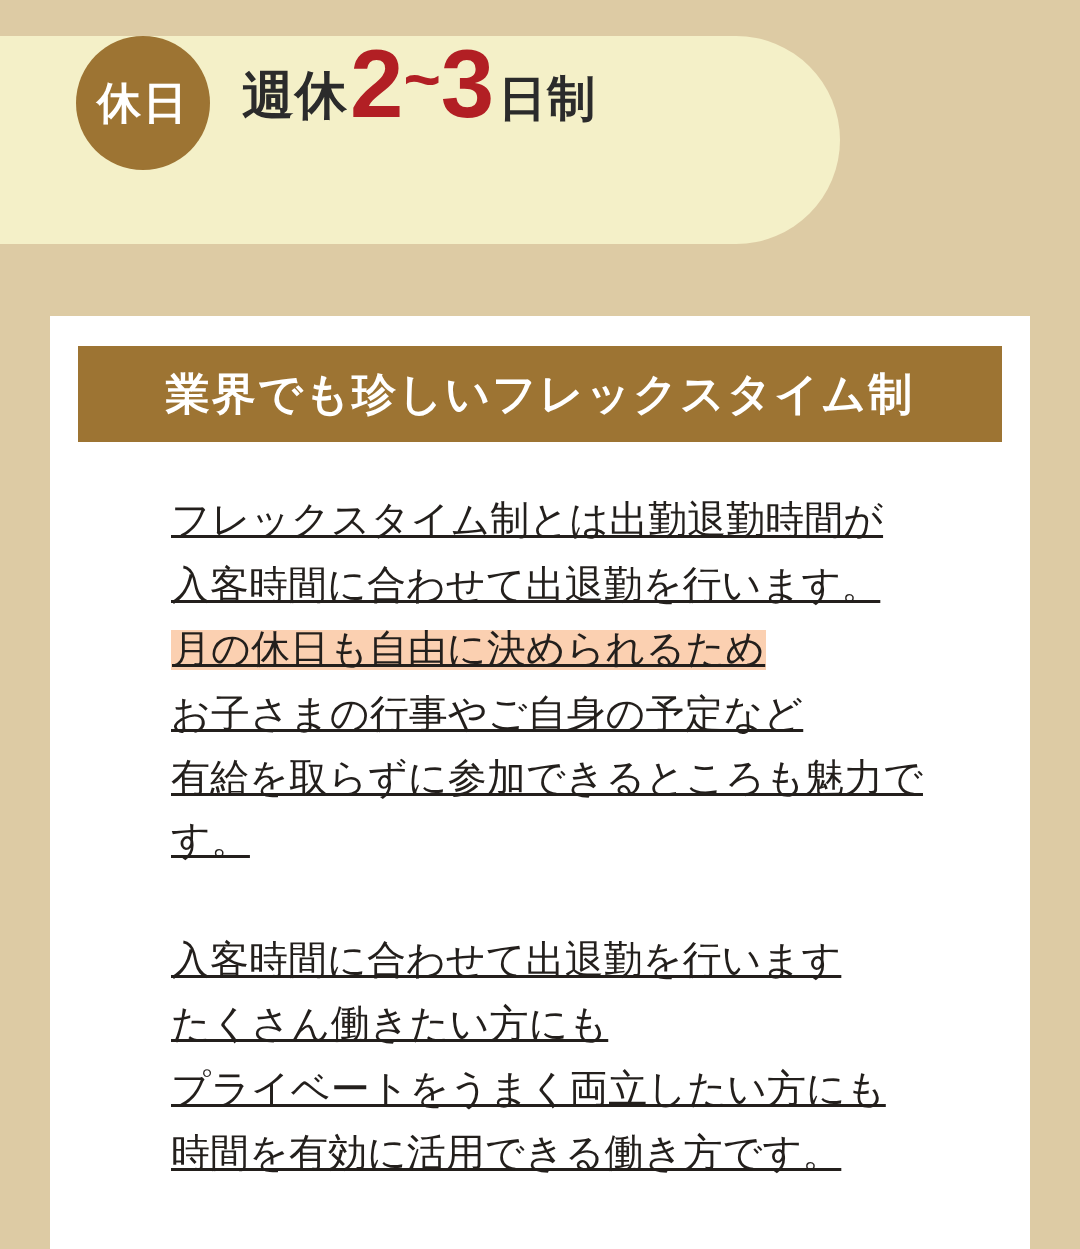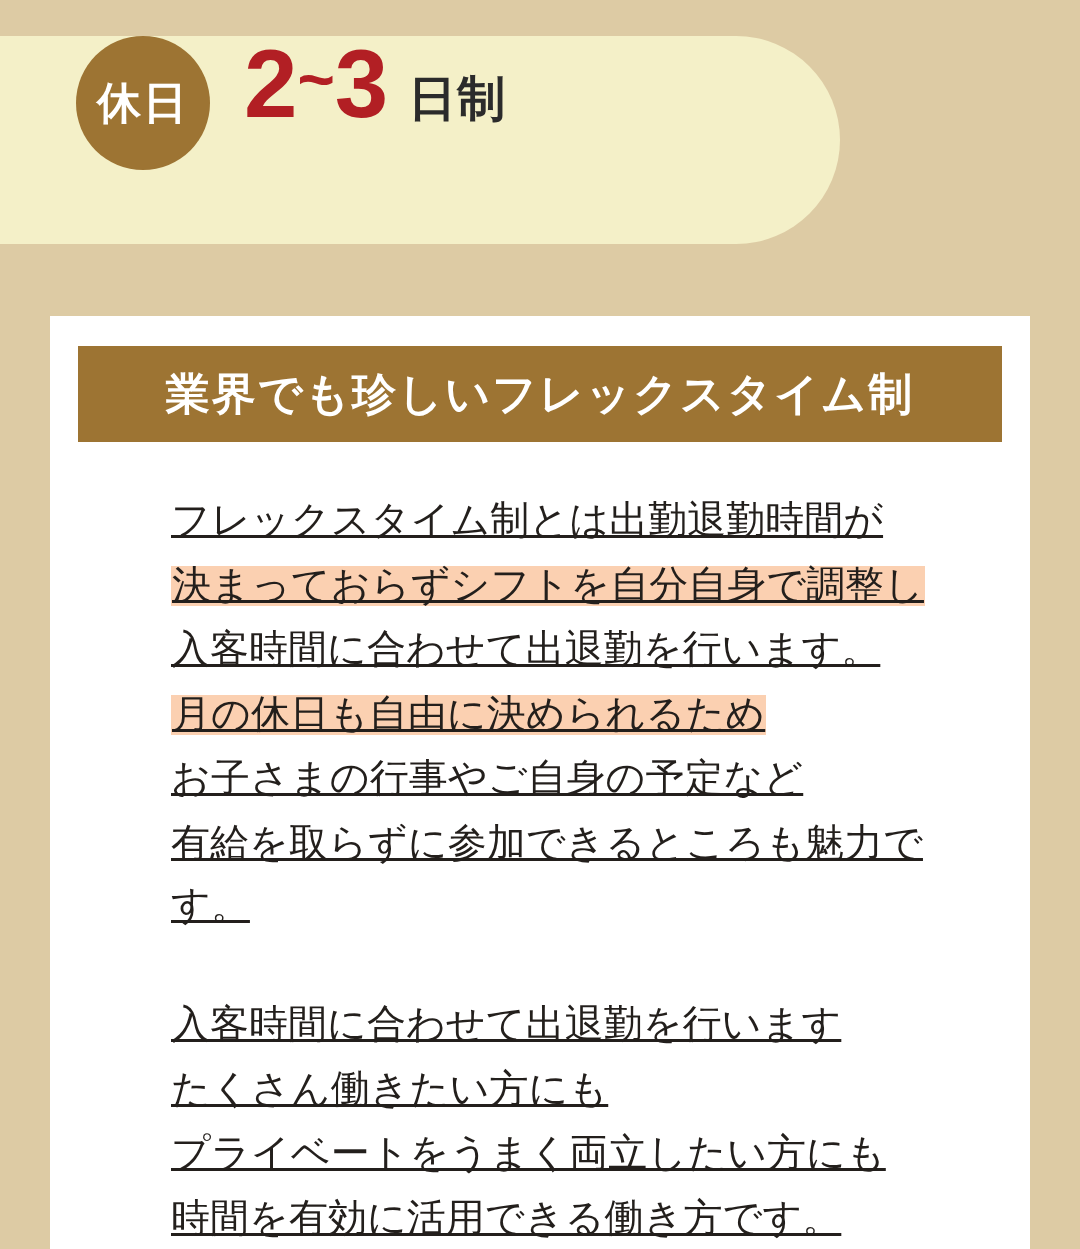--- a/index.html
+++ b/index.html
@@ -71,21 +71,21 @@
     position: relative;
     top: -16px;
     margin: 0 -2px;
   }
   .banner-text .tail {
     font-size: 48px;
     font-weight: 700;
     letter-spacing: 1px;
     position: relative;
     top: -2px;
-    margin-left: 18px;
+    margin-left: 2px;
   }
 
   
   .card {
     position: absolute;
     left: 50px;
     top: 316px;
     width: 980px;
     height: 1020px;
     background: #ffffff;
@@ -128,32 +128,32 @@
     background: linear-gradient(to bottom, rgba(0,0,0,0) 0%, rgba(0,0,0,0) 6%, #fbd0b1 6%, #fbd0b1 100%);
     padding: 0 1px;
   }
 </style>
 </head>
 <body>
 
 <div class="top-banner">
   <div class="badge-circle">休日</div>
   <div class="banner-text">
+    <span class="lead">週休</span>
     <span class="big-num">2</span>
     <span class="tilde">~</span>
     <span class="big-num">3</span>
     <span class="tail">日制</span>
   </div>
 </div>
 
 <div class="card">
   <div class="card-heading">業界でも珍しいフレックスタイム制</div>
   <div class="card-body">
     <p><span>フレックスタイム制とは出勤退勤時間が</span></p>
-    <p><span class="hl">決まっておらずシフトを自分自身で調整し</span></p>
     <p><span>入客時間に合わせて出退勤を行います。</span></p>
     <p><span class="hl">月の休日も自由に決められるため</span></p>
     <p><span>お子さまの行事やご自身の予定など</span></p>
     <p><span>有給を取らずに参加できるところも魅力です。</span></p>
     <div class="para-gap"></div>
     <p><span>入客時間に合わせて出退勤を行います</span></p>
     <p><span>たくさん働きたい方にも</span></p>
     <p><span>プライベートをうまく両立したい方にも</span></p>
     <p><span>時間を有効に活用できる働き方です。</span></p>
   </div>

